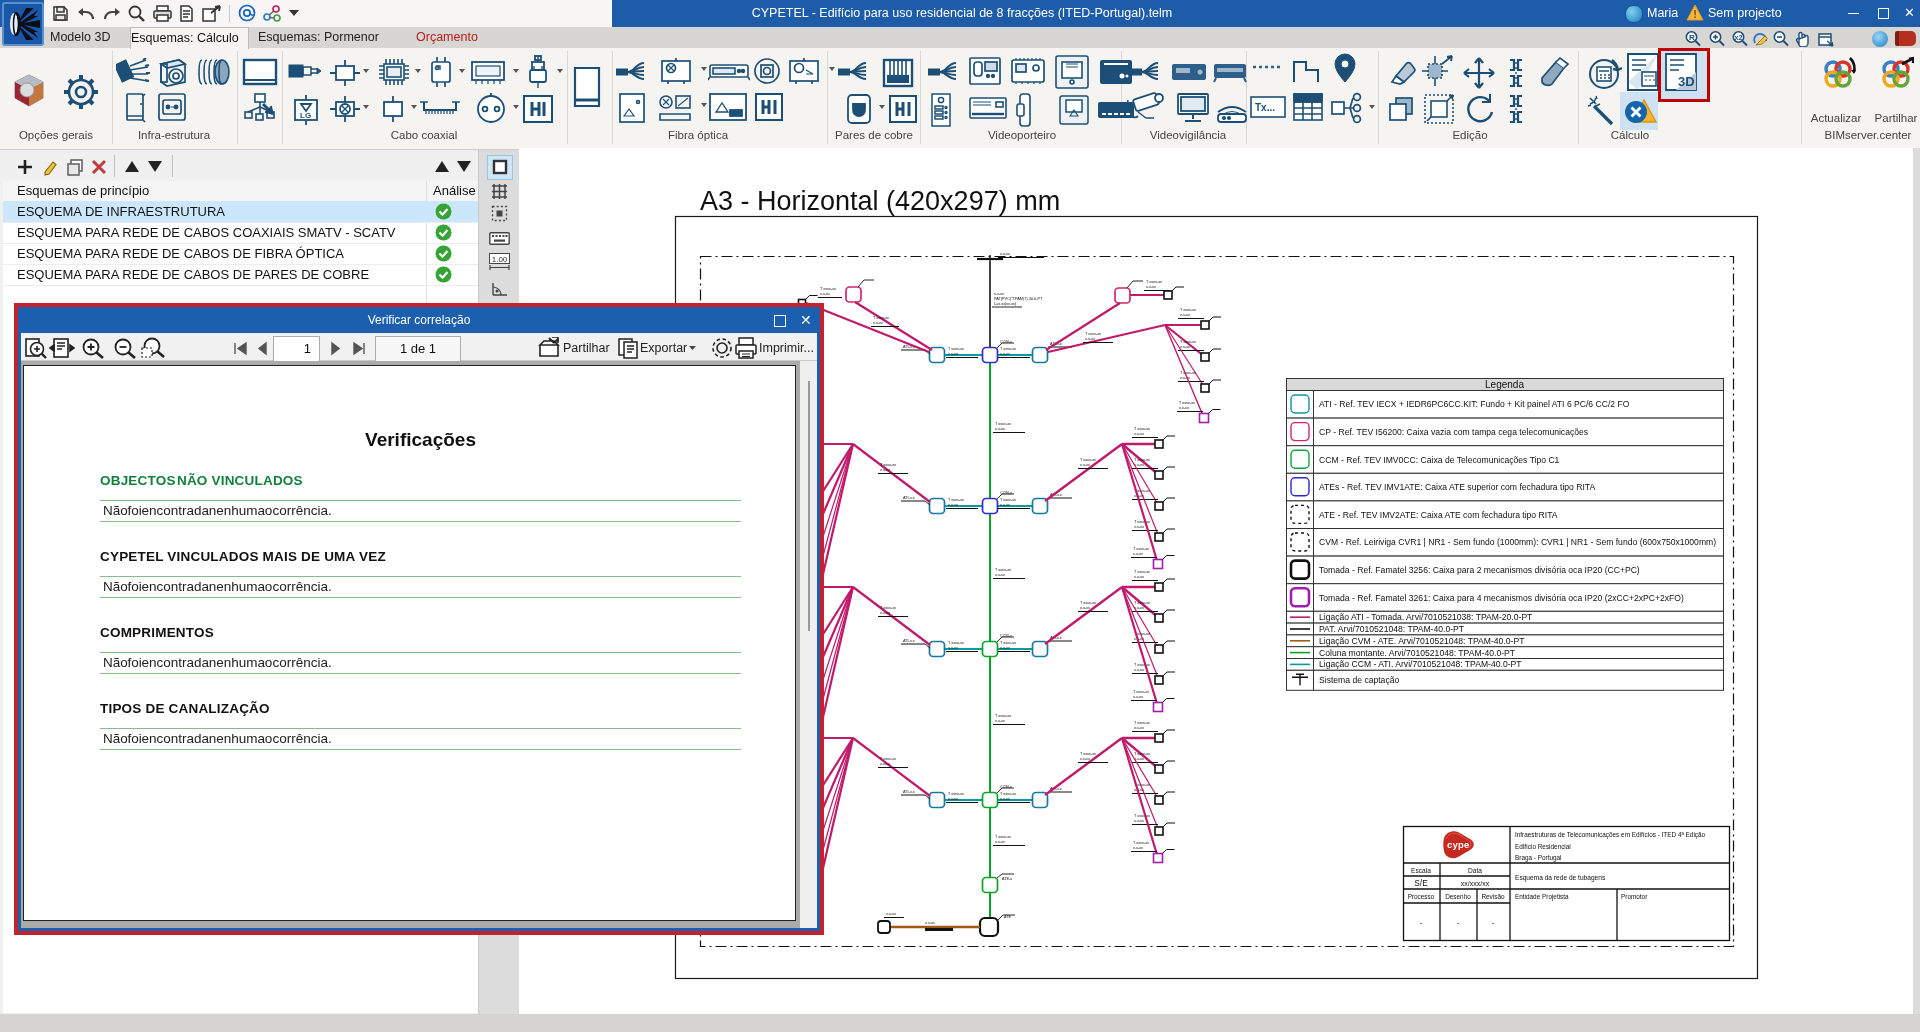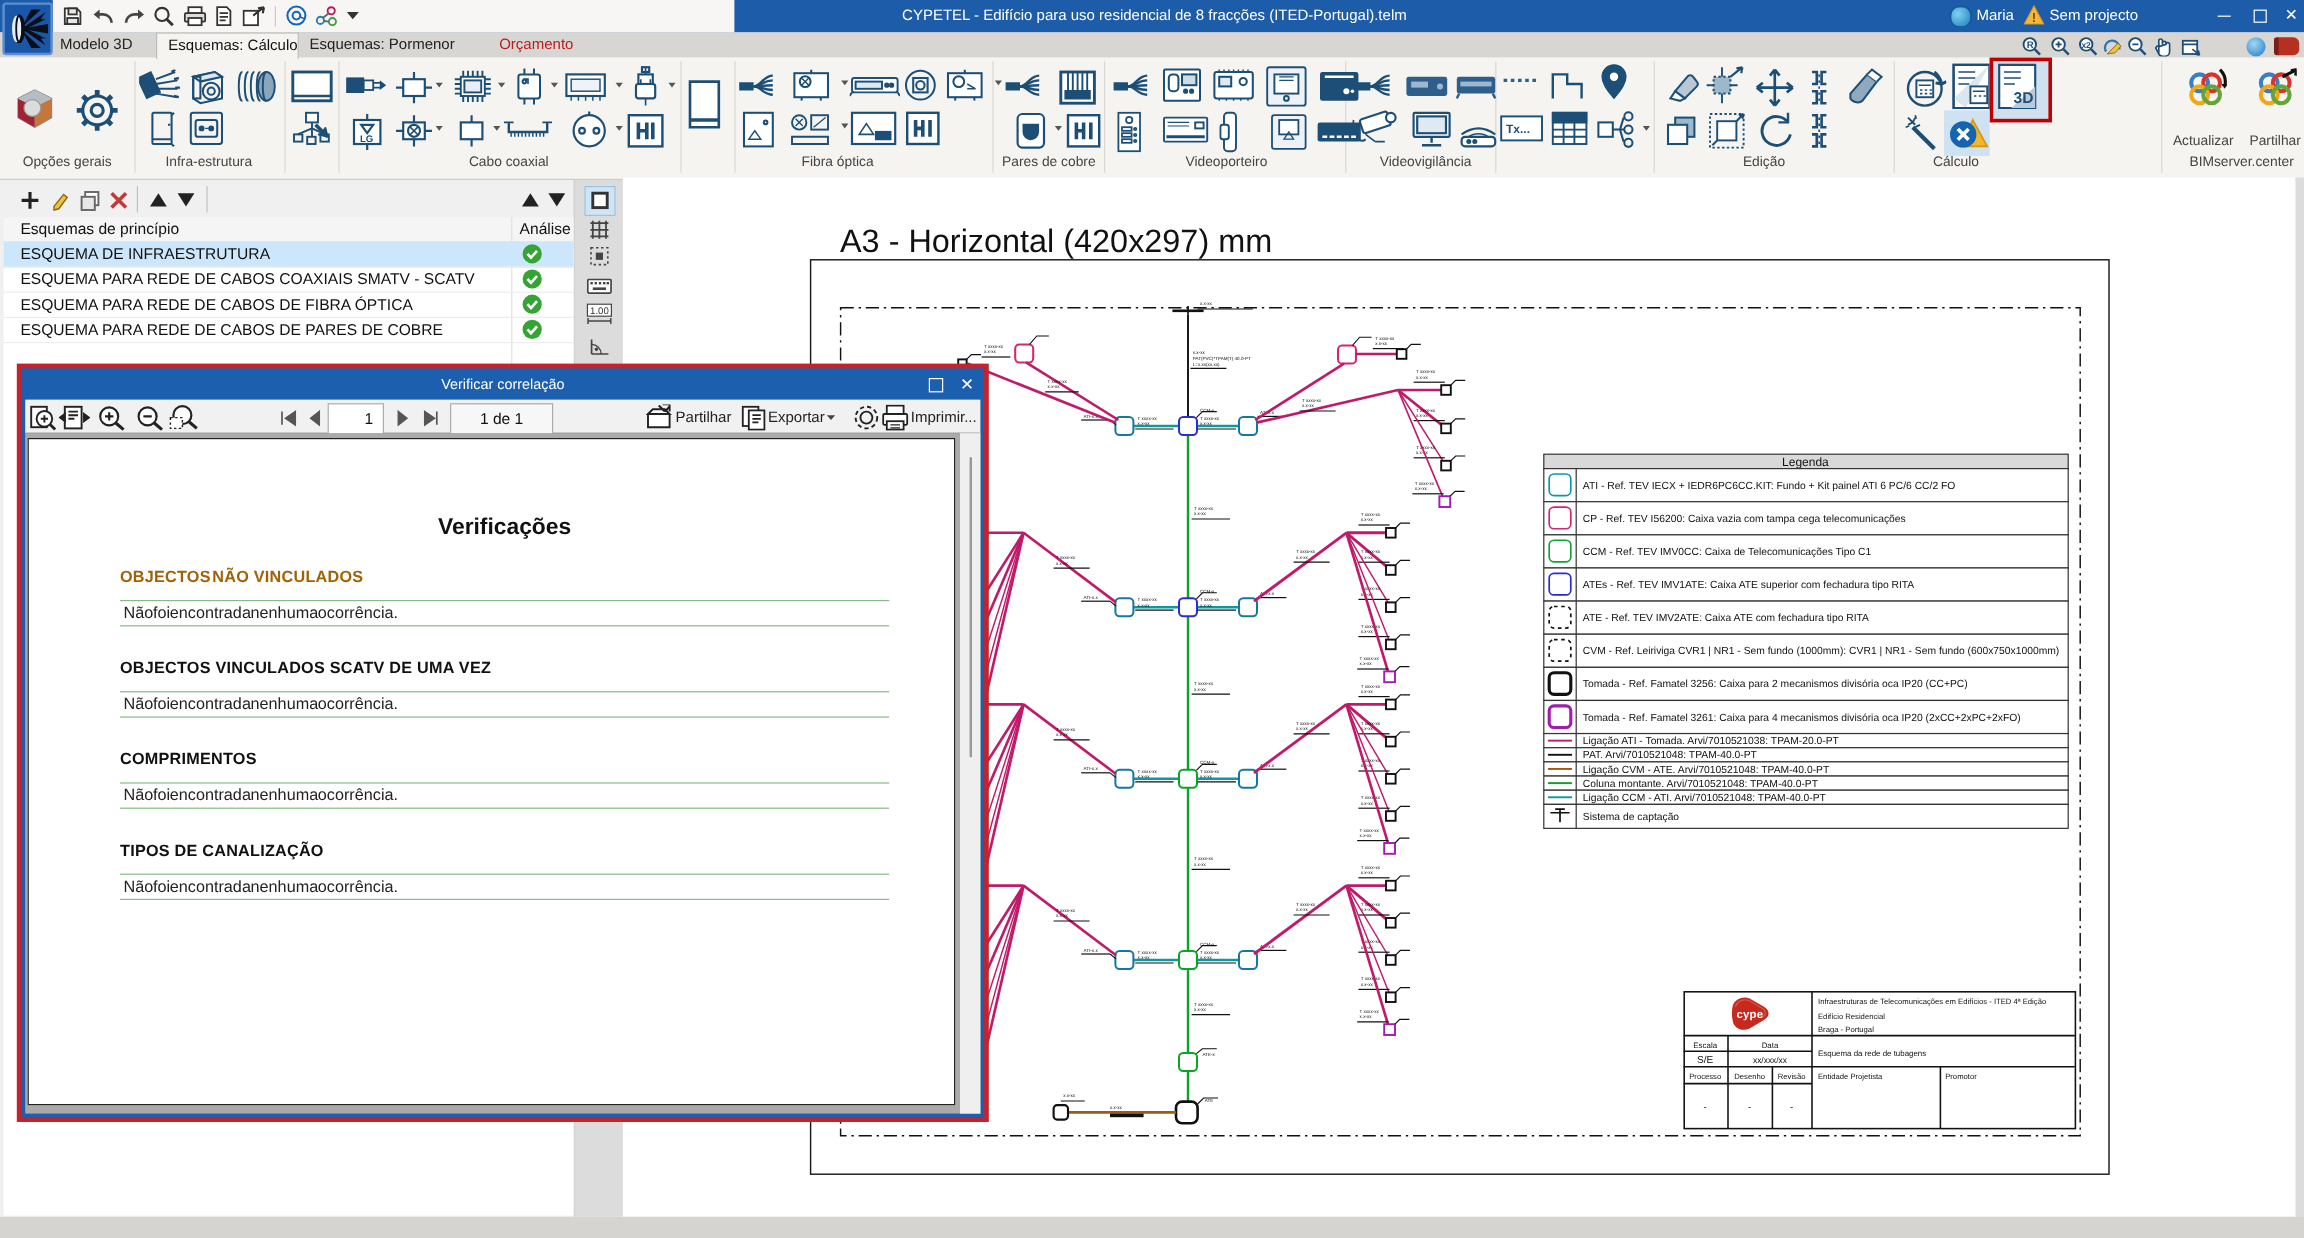--- a/index.html
+++ b/index.html
@@ -98,21 +98,21 @@
  <svg width="18" height="17">
       <path d="M9 1 L17 16 L1 16 Z" fill="#f6b73c" stroke="#e09a10" stroke-width="1"></path>
       <text x="9" y="14" font-size="11" font-weight="bold" text-anchor="middle" fill="#7a4a00">!</text>
     </svg>
 </div>
 <div class="abs" style="left:1708px;top:0;height:27px;line-height:27px;color:#fff;font-size:12.5px">Sem projecto</div>
 <div class="abs" style="left:1848px;top:13px;width:11px;height:1px;background:#fff"></div>
 <div class="abs" style="left:1878px;top:8px;width:9px;height:9px;border:1px solid #fff"></div>
 <div class="abs" style="left:1904px;top:7px;width:12px;height:12px;color:#fff;font-size:13px;line-height:12px">✕</div>
 <div class="abs" style="left:50px;top:27px;width:68px;height:21px;font-size:12.5px;text-align:left;line-height:21px;color:#222">Modelo 3D</div>
-<div class="abs" style="left:130px;top:27px;width:117px;height:21px;background:#f5f4f1;border:1px solid #bbb;border-bottom:none;font-size:12.5px;text-align:right;line-height:21px;color:#111">Esquemas: Cálculo</div>
+<div class="abs" style="left:130px;top:27px;width:117px;height:21px;background:#f5f4f1;border:1px solid #bbb;border-bottom:none;font-size:12.5px;text-align:left;line-height:21px;color:#111">Esquemas: Cálculo</div>
 <div class="abs" style="left:258px;top:27px;width:124px;height:21px;font-size:12.5px;text-align:left;line-height:21px;color:#222">Esquemas: Pormenor</div>
 <div class="abs" style="left:416px;top:27px;width:70px;height:21px;font-size:12.5px;text-align:left;line-height:21px;color:#b91c1c">Orçamento</div>
 <svg class="ico" style="left:1684px;top:30px" width="18" height="17">
     <g fill="none" stroke="#1f4e79" stroke-width="1.6">
       <circle cx="7.5" cy="7" r="5.2" fill="#fff"></circle>
       <path d="M11.5 11 L16 15.5" stroke-width="2"></path>
       <text x="5" y="10" font-size="8" fill="#1f4e79" stroke="none" font-weight="bold">R</text>
     </g>
   </svg>
 <svg class="ico" style="left:1708px;top:30px" width="18" height="17">
@@ -1344,23 +1344,23 @@
             <path d="M8 17 h8 M8 19.5 h8" stroke-width="1"></path>
           </g>
         </svg>
    <div class="abs" style="left:738px;top:0;height:30px;line-height:30px;font-size:12.5px;color:#222;white-space:nowrap;overflow:hidden;width:55px">Imprimir...</div>
   </div>
   <div class="abs" style="left:3px;top:54px;width:796px;height:567px;background:#aaaaaa">
    <div class="abs" style="left:779px;top:0;width:17px;height:567px;background:#efefef"></div>
    <div class="abs" style="left:787px;top:20px;width:2px;height:250px;background:#999"></div>
    <div class="abs" style="left:2px;top:4px;width:771px;height:554px;background:#fff;border:1.5px solid #222">
     <div class="abs" style="left:76px;top:63px;width:641px;text-align:center;font-size:19px;font-weight:bold;color:#111">Verificações</div>
-    <div class="abs" style="left:76px;top:107px;font-size:13.5px;font-weight:bold;color:#a16207;letter-spacing:0.2px">OBJECTOS NÃO VINCULADOS</div>
+    <div class="abs" style="left:76px;top:107px;font-size:13.5px;font-weight:bold;color:#15803d;letter-spacing:0.2px">OBJECTOS NÃO VINCULADOS</div>
     <div class="abs" style="left:76px;top:134px;width:641px;height:20px;border-top:1.4px solid #88bb88;border-bottom:1.4px solid #88bb88;font-size:13.5px;color:#222;line-height:20px;word-spacing:-4px"><span style="margin-left:3px">Não foi encontrada nenhuma ocorrência.</span></div>
-    <div class="abs" style="left:76px;top:183px;font-size:13.5px;font-weight:bold;color:#111;letter-spacing:0.2px">OBJECTOS VINCULADOS SCATV DE UMA VEZ</div>
+    <div class="abs" style="left:76px;top:183px;font-size:13.5px;font-weight:bold;color:#111;letter-spacing:0.2px">CYPETEL VINCULADOS MAIS DE UMA VEZ</div>
     <div class="abs" style="left:76px;top:210px;width:641px;height:20px;border-top:1.4px solid #88bb88;border-bottom:1.4px solid #88bb88;font-size:13.5px;color:#222;line-height:20px;word-spacing:-4px"><span style="margin-left:3px">Não foi encontrada nenhuma ocorrência.</span></div>
     <div class="abs" style="left:76px;top:259px;font-size:13.5px;font-weight:bold;color:#111;letter-spacing:0.2px">COMPRIMENTOS</div>
     <div class="abs" style="left:76px;top:286px;width:641px;height:20px;border-top:1.4px solid #88bb88;border-bottom:1.4px solid #88bb88;font-size:13.5px;color:#222;line-height:20px;word-spacing:-4px"><span style="margin-left:3px">Não foi encontrada nenhuma ocorrência.</span></div>
     <div class="abs" style="left:76px;top:335px;font-size:13.5px;font-weight:bold;color:#111;letter-spacing:0.2px">TIPOS DE CANALIZAÇÃO</div>
     <div class="abs" style="left:76px;top:362px;width:641px;height:20px;border-top:1.4px solid #88bb88;border-bottom:1.4px solid #88bb88;font-size:13.5px;color:#222;line-height:20px;word-spacing:-4px"><span style="margin-left:3px">Não foi encontrada nenhuma ocorrência.</span></div>
 
    </div>
   </div>
  </div>
 </div>

